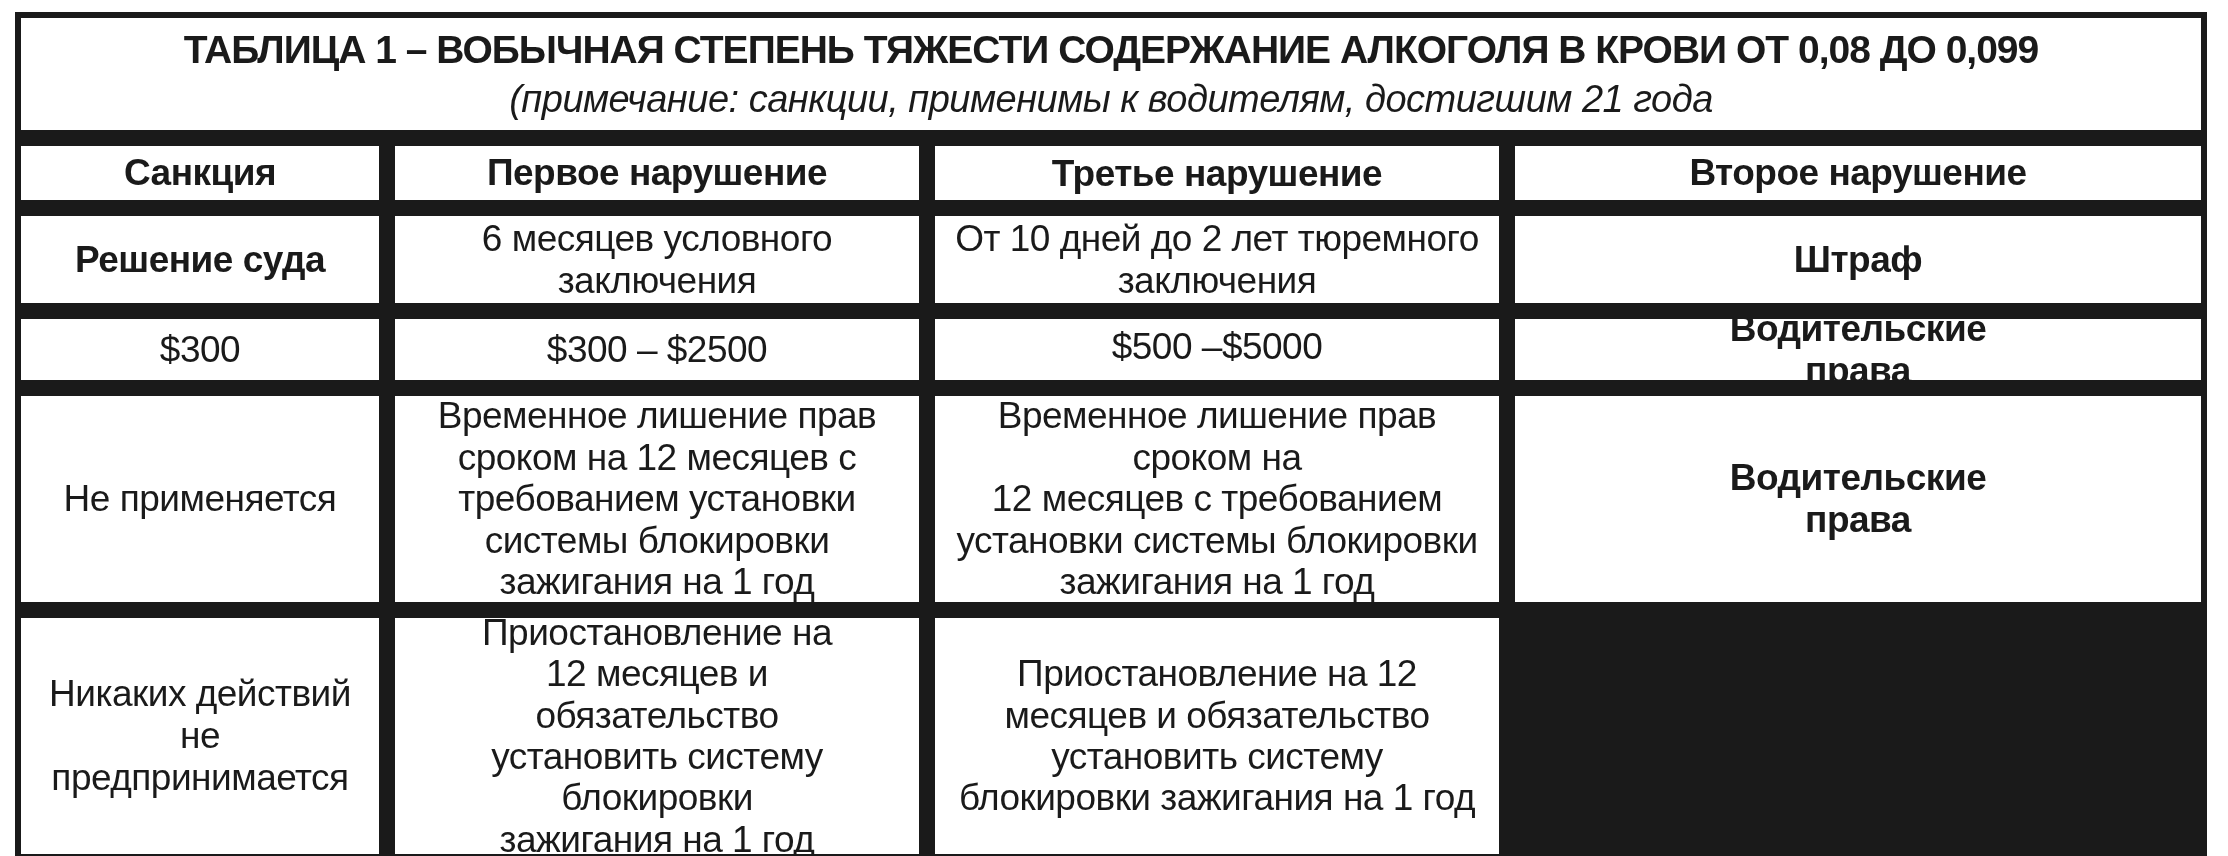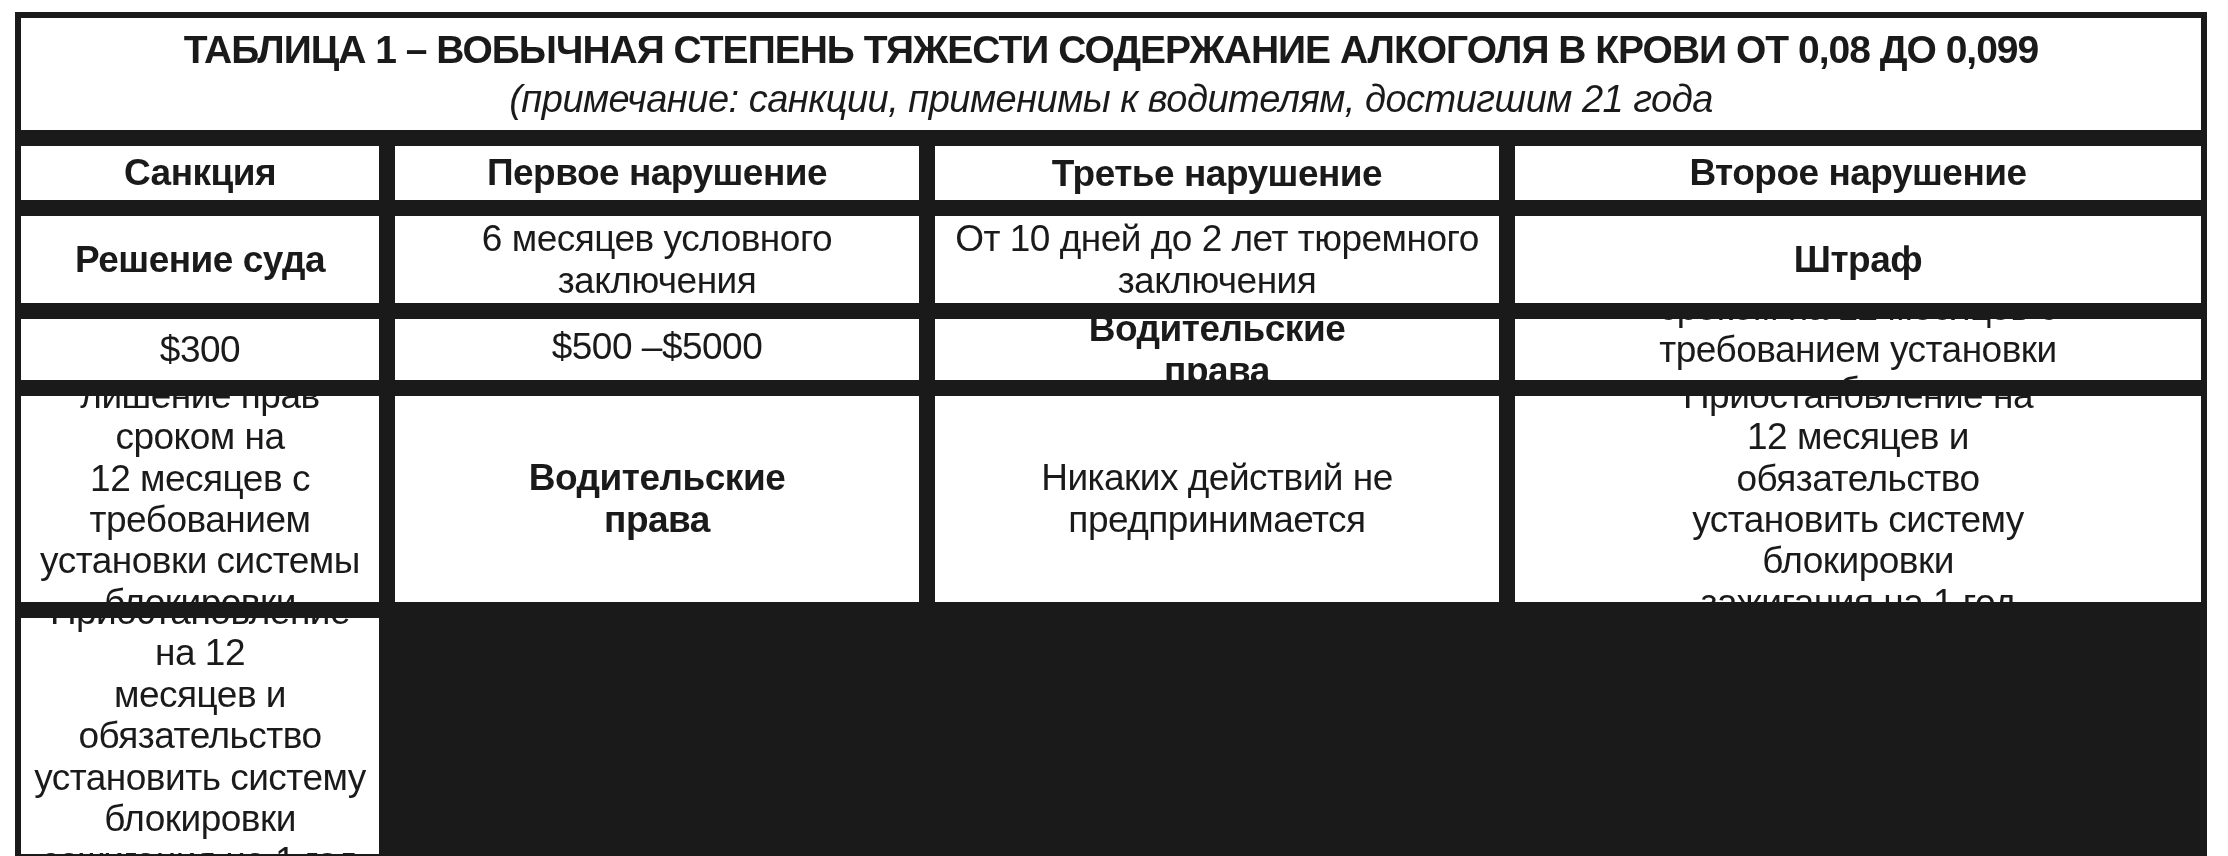--- a/index.html
+++ b/index.html
@@ -76,24 +76,26 @@
   <div class="cell bold">Второе нарушение</div>
 
   <div class="cell bold">Решение суда</div>
   <div class="cell">6 месяцев условного
 заключения</div>
   <div class="cell">От 10 дней до 2 лет тюремного
 заключения</div>
 
   <div class="cell bold">Штраф</div>
   <div class="cell">$300</div>
+  <div class="cell">$300 – $2500</div>
   <div class="cell v-top">$500 –$5000</div>
 
   <div class="cell bold">Водительские
 права</div>
+  <div class="cell">Не применяется</div>
   <div class="cell tight">Временное лишение прав
 сроком на 12 месяцев с
 требованием установки
 системы блокировки
 зажигания на 1 год</div>
   <div class="cell tight">Временное лишение прав сроком на
 12 месяцев с требованием
 установки системы блокировки
 зажигания на 1 год</div>
 

